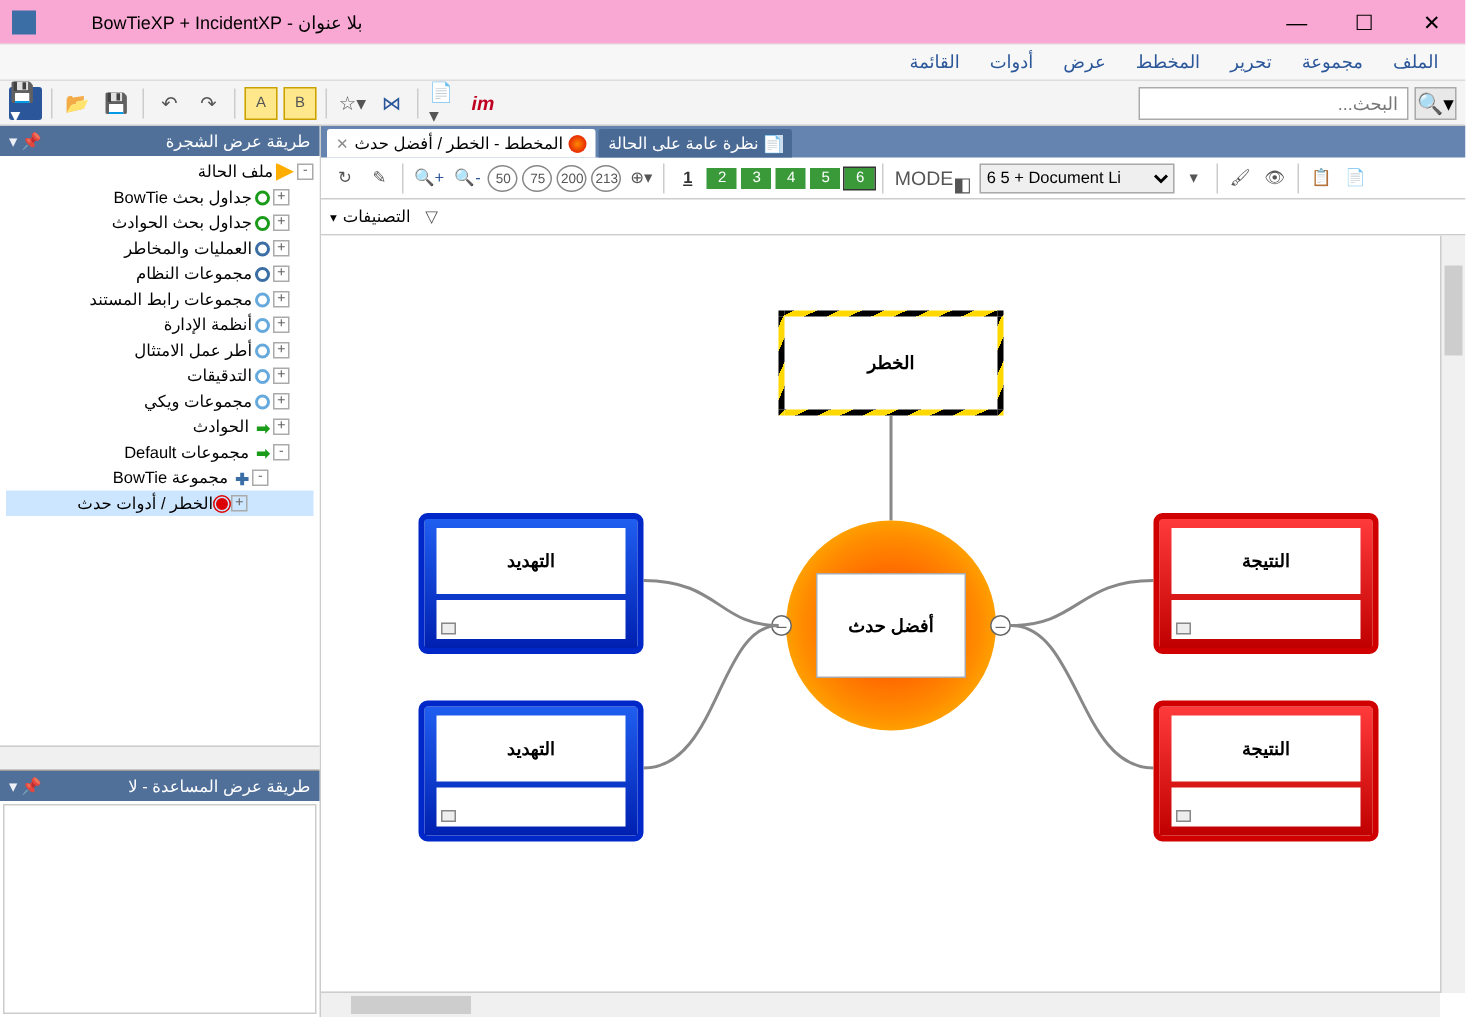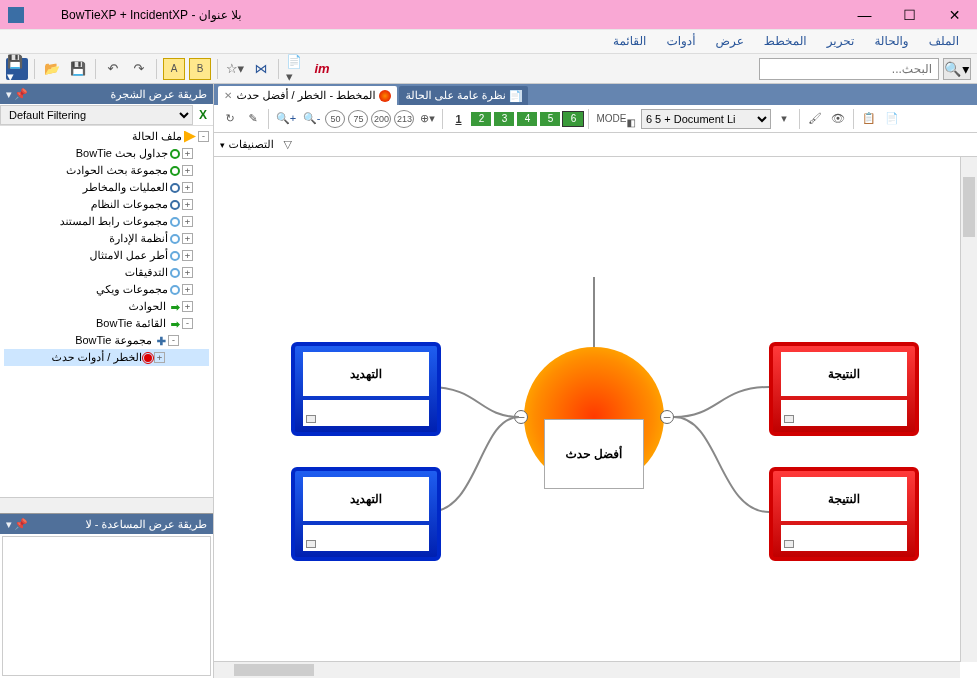--- a/index.html
+++ b/index.html
@@ -68,27 +68,27 @@
 
 .filter-toolbar { height: 24px; border-bottom: 1px solid #ccc; display: flex; align-items: center; padding: 0 6px; gap: 4px; direction:rtl; justify-content:flex-end;}
 .filter-toolbar span { font-size: 11px; }
 
 .canvas-wrap { flex: 1; position: relative; overflow: auto; }
 .canvas { width: 720px; height: 470px; position: relative; background: #fff; }
 
 .hazard-box { position: absolute; left: 305px; top: 50px; width: 150px; height: 70px; border: 4px solid; border-image: repeating-linear-gradient(135deg, #000 0 10px, #ffd800 10px 20px) 8; background: #fff; display: flex; align-items: center; justify-content: center; font-size: 12px; font-weight: bold; }
 .hazard-line { position:absolute; left: 379px; top:120px; width:2px; height:70px; background:#888;}
 .event-circle { position: absolute; left: 310px; top: 190px; width: 140px; height: 140px; border-radius: 50%; background: radial-gradient(circle, #ff3a00 0%, #ff8c00 60%, #ffd400 100%); }
-.event-rect { position: absolute; left: 330px; top: 225px; width: 100px; height: 70px; background: #fff; border: 1px solid #aaa; display: flex; align-items: center; justify-content: center; font-size: 12px; font-weight: bold; margin-top: 37px; }
+.event-rect { position: absolute; left: 330px; top: 225px; width: 100px; height: 70px; background: #fff; border: 1px solid #aaa; display: flex; align-items: center; justify-content: center; font-size: 12px; font-weight: bold; }
 .knot { position:absolute; width:14px; height:14px; border:1px solid #666; border-radius:50%; background:#fff; display:flex; align-items:center; justify-content:center; font-size:12px; color:#666;}
 .knot.left { left:300px; top:253px;}
 .knot.right { left:446px; top:253px;}
 
 .tbox { position: absolute; width: 150px; height: 94px; }
-.tbox.blue .body { border: 4px solid #0028c8; background: linear-gradient(#1f5ef0, #0020b0); margin-left: 12px; }
+.tbox.blue .body { border: 4px solid #0028c8; background: linear-gradient(#1f5ef0, #0020b0); }
 .tbox.red .body  { border: 4px solid #d00000; background: linear-gradient(#ff3a3a, #c00000); }
 .tbox .body { width: 100%; height: 100%; border-radius: 6px; position: relative; }
 .tbox .label-area { position: absolute; top: 6px; left: 8px; right: 8px; height: 44px; background: #fff; display: flex; align-items: center; justify-content: center; font-size: 12px; font-weight: bold; }
 .tbox .note-area { position: absolute; bottom: 6px; left: 8px; right: 8px; height: 26px; background: #fff; }
 .tbox .corner { position:absolute; bottom:9px; left:11px; width:10px; height:8px; border:1px solid #888; background:#eee;}
 
 svg.connector { position:absolute; pointer-events:none; }
 
 .vscroll { position:absolute; right:0; top:0; bottom:16px; width:17px; background:#f0f0f0; border-left:1px solid #ccc;}
 .vscroll .thumb { position:absolute; top:20px; left:2px; right:2px; height:60px; background:#cdcdcd;}
@@ -103,21 +103,21 @@
   <div class="title-text">بلا عنوان - BowTieXP + IncidentXP</div>
   <div class="win-btns">
     <div class="win-btn">—</div>
     <div class="win-btn">☐</div>
     <div class="win-btn close">✕</div>
   </div>
 </div>
 
 <div class="menubar">
   <div class="menu-item">الملف</div>
-  <div class="menu-item">والحالة</div>
+  <div class="menu-item">مجموعة</div>
   <div class="menu-item">تحرير</div>
   <div class="menu-item">المخطط</div>
   <div class="menu-item">عرض</div>
   <div class="menu-item">أدوات</div>
   <div class="menu-item">القائمة</div>
 </div>
 
 <div class="toolbar">
   <div class="tool-btn fold">💾▾</div>
   <div class="tool-sep"></div>
@@ -139,44 +139,38 @@
   <div class="search-btn">🔍▾</div>
 </div>
 
 <div class="body-row">
 
   <div class="left-col">
     <div class="panel-hdr">
       <span>طريقة عرض الشجرة</span>
       <span class="pin">📌 ▾</span>
     </div>
-    <div class="filter-row">
-      <select class="filter-combo">
-        <option>Default Filtering</option>
-      </select>
-      <div class="xls">X</div>
-    </div>
     <div class="tree">
       <div class="tree-node">
         <span class="twist">-</span>
         <span class="node-icon tri"></span>
         <span>ملف الحالة</span>
       </div>
       <div id="tree-items">
           <div class="tree-node">
             <span class="ind" style="width:14px"></span>
             <span class="twist">+</span>
             <span class="node-icon cir-g"></span>
             <span>جداول بحث BowTie</span>
           </div>
           <div class="tree-node">
             <span class="ind" style="width:14px"></span>
             <span class="twist">+</span>
             <span class="node-icon cir-g"></span>
-            <span>مجموعة بحث الحوادث</span>
+            <span>جداول بحث الحوادث</span>
           </div>
           <div class="tree-node">
             <span class="ind" style="width:14px"></span>
             <span class="twist">+</span>
             <span class="node-icon cir-b"></span>
             <span>العمليات والمخاطر</span>
           </div>
           <div class="tree-node">
             <span class="ind" style="width:14px"></span>
             <span class="twist">+</span>
@@ -216,21 +210,21 @@
           <div class="tree-node">
             <span class="ind" style="width:14px"></span>
             <span class="twist">+</span>
             <span class="node-icon arr-g">➡</span>
             <span>الحوادث</span>
           </div>
           <div class="tree-node">
             <span class="ind" style="width:14px"></span>
             <span class="twist">-</span>
             <span class="node-icon arr-g">➡</span>
-            <span>القائمة BowTie</span>
+            <span>مجموعات Default</span>
           </div>
           <div class="tree-node">
             <span class="ind" style="width:28px"></span>
             <span class="twist">-</span>
             <span class="node-icon plus-b">✚</span>
             <span>مجموعة BowTie</span>
           </div>
           <div class="tree-node selected">
             <span class="ind" style="width:42px"></span>
             <span class="twist">+</span>
@@ -275,39 +269,42 @@
       <div class="dtool zoom">213</div>
       <div class="dtool">⊕▾</div>
       <div class="tool-sep"></div>
       <div class="dtool u">1</div>
       <div class="dtool num">2</div>
       <div class="dtool num">3</div>
       <div class="dtool num">4</div>
       <div class="dtool num">5</div>
       <div class="dtool num sel">6</div>
       <div class="tool-sep"></div>
-      <div class="dtool" style="font-size:10px;line-height:8px;text-align:left"><span>MODE</span><br>◧</div>
+      <div class="dtool" style="font-size:13px;line-height:8px;text-align:left"><span>MODE</span><br>◧</div>
       <select class="mode-combo"><option>6 5 + Document Li</option></select>
       <div class="dtool">▾</div>
       <div class="tool-sep"></div>
       <div class="dtool">🖌</div>
       <div class="dtool">👁</div>
       <div class="tool-sep"></div>
       <div class="dtool">📋</div>
       <div class="dtool">📄</div>
     </div>
 
     <div class="filter-toolbar">
       <div class="dtool">▽</div>
       <span>التصنيفات</span>
       <span style="font-size:9px">▾</span>
     </div>
 
     <div class="canvas-wrap">
       <div class="canvas">
+        <div class="hazard-box">
+            <span>الخطر</span>
+          </div>
         <div class="hazard-line"></div>
         <div class="event-circle"></div>
         <div class="event-rect">
             <span>أفضل حدث</span>
           </div>
         <div class="knot left">–</div>
         <div class="knot right">–</div>
 
         <svg class="connector" style="left:215px;top:200px" width="95" height="170">
           <path d="M0 30 C50 30 50 60 90 60" stroke="#888" stroke-width="2" fill="none"></path>

